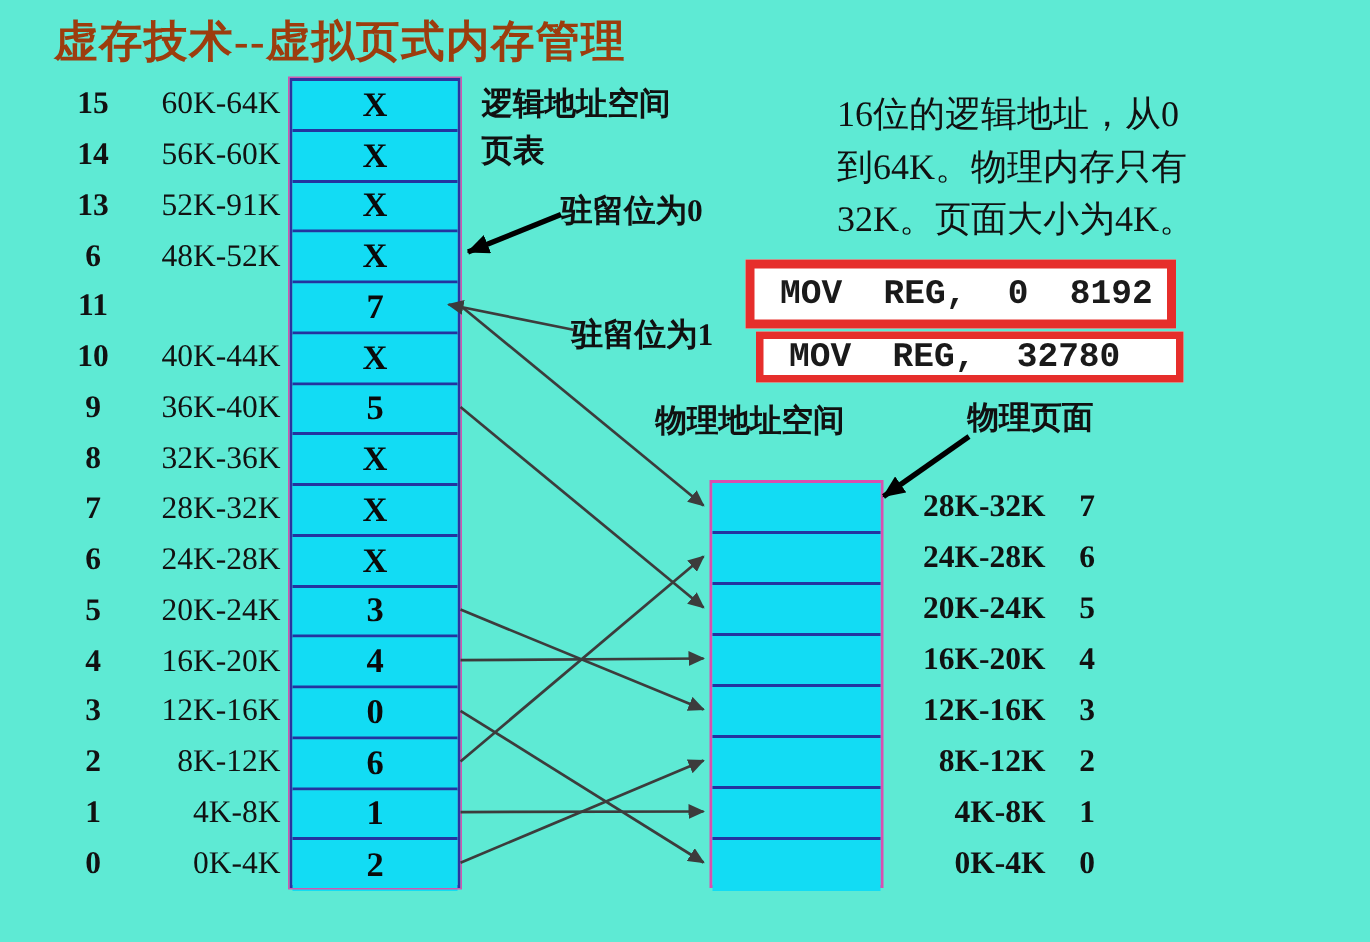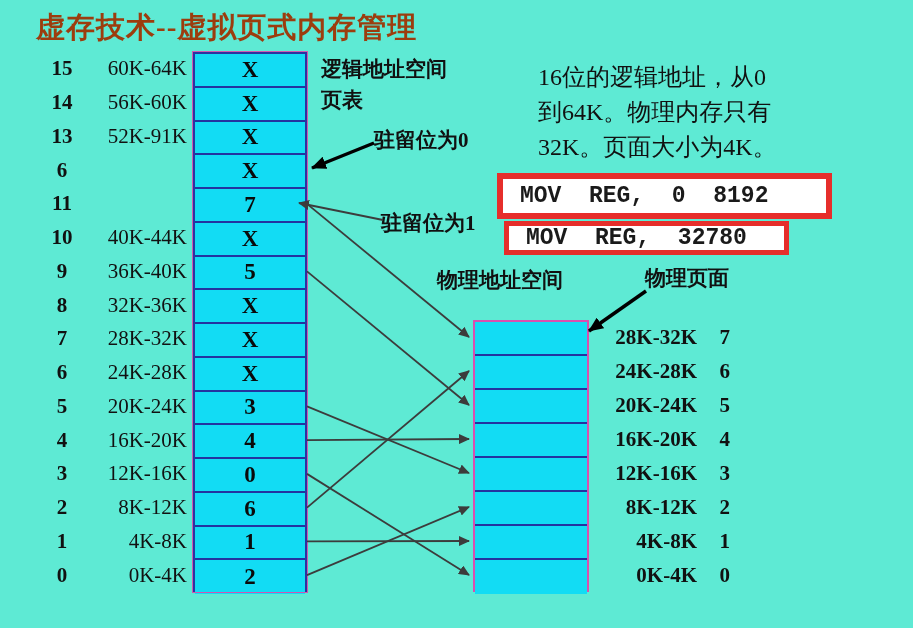--- a/index.html
+++ b/index.html
@@ -28,27 +28,27 @@
   .cell:last-child{border-bottom:none;}
 
   
   .ph-label-row{position:absolute;left:602px;width:130px;display:flex;align-items:center;z-index:2;}
   .ph-range{width:95px;text-align:right;font-size:21px;font-weight:bold;color:#111;white-space:nowrap;}
   .ph-num{width:33px;text-align:right;font-size:21px;font-weight:bold;color:#111;}
 
   .cjk-label{font-size:21px;font-weight:bold;color:#111;white-space:nowrap;z-index:2;}
 
   .note{left:538px;top:60px;width:285px;font-size:24px;line-height:35px;color:#111;z-index:2;}
-  .note div{white-space:nowrap;}
+  .note div{white-space:nowrap;margin-left:20px;}
 
   .mov-box{position:absolute;box-sizing:border-box;background:#fff;z-index:3;
            display:flex;align-items:center;
            font-family:"Liberation Mono", monospace;font-size:23px;font-weight:bold;
            color:#1a1a1a;white-space:pre;padding-left:17px;}
-  .mov-box.b1{left:497px;top:173px;width:335px;height:46px;border:6px solid #e62e2b;}
+  .mov-box.b1{left:497px;top:173px;width:287px;height:46px;border:6px solid #e62e2b;}
   .mov-box.b2{left:504px;top:221px;width:285px;height:34px;border:5px solid #e62e2b;}
 
   svg.overlay{position:absolute;left:0;top:0;z-index:4;pointer-events:none;}
 </style>
 </head>
 <body>
 
 <div class="slide">
 
   <div class="abs title">虚存技术--虚拟页式内存管理</div>
@@ -107,20 +107,21 @@
       <div class="pt-row" style="top: 85.75px; height: 33.75px;">
         <span class="pt-index">14</span>
         <span class="pt-range">56K-60K</span>
       </div>
       <div class="pt-row" style="top: 119.5px; height: 33.75px;">
         <span class="pt-index">13</span>
         <span class="pt-range">52K-91K</span>
       </div>
       <div class="pt-row" style="top: 153.25px; height: 33.75px;">
         <span class="pt-index">6</span>
+        <span class="pt-range">48K-52K</span>
       </div>
       <div class="pt-row" style="top: 187px; height: 33.75px;">
         <span class="pt-index">11</span>
       </div>
       <div class="pt-row" style="top: 220.75px; height: 33.75px;">
         <span class="pt-index">10</span>
         <span class="pt-range">40K-44K</span>
       </div>
       <div class="pt-row" style="top: 254.5px; height: 33.75px;">
         <span class="pt-index">9</span>

